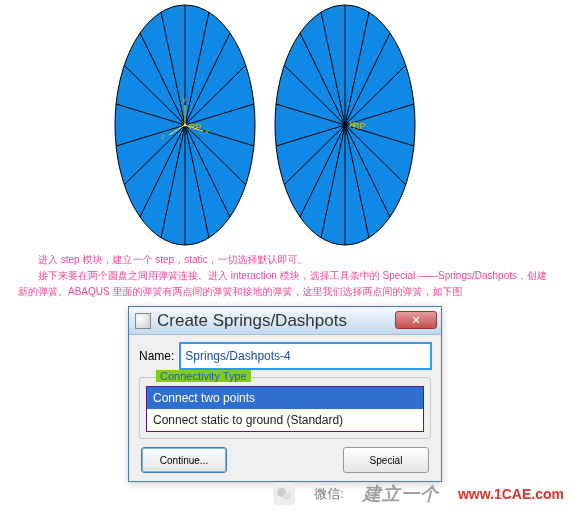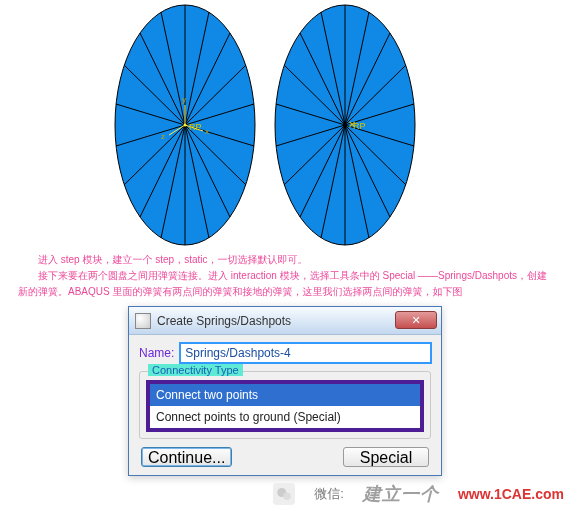--- a/index.html
+++ b/index.html
@@ -53,21 +53,21 @@
     align-items: center;
     padding: 0 6px;
     position: relative;
   }
   .titlebar-icon {
     width: 16px; height: 16px;
     border: 1px solid #888;
     background: radial-gradient(circle at 30% 30%, #fff, #ccc);
     margin-right: 6px;
   }
-  .titlebar-title { color: #333; font-size: 12px; }
+  .titlebar-title { color: #333; font-size: 17px; }
   .close-btn {
     position: absolute;
     right: 4px; top: 4px;
     width: 42px; height: 18px;
     background: linear-gradient(to bottom, #e49a9a, #c54f4f);
     border: 1px solid #8a3b3b;
     border-radius: 3px;
     color: #fff;
     font-size: 11px;
     text-align: center;
@@ -76,74 +76,74 @@
   .dialog-body {
     padding: 8px 10px 6px 10px;
     background: #f0f0f0;
   }
   .name-row {
     display: flex;
     align-items: center;
     gap: 6px;
     margin-bottom: 8px;
   }
-  .name-row label { color: #6d28d9; }
+  .name-row label { color: #000000; }
   .name-input {
     flex: 1;
-    height: 20px;
+    height: 26px;
     border: 1px solid #7a9fcf;
     background: #fff;
     color: #1a4fa0;
     padding: 0 4px;
     font-size: 12px;
     font-family: inherit;
     outline: 2px solid #3399ff;
     outline-offset: -1px;
   }
   .group {
     border: 1px solid #c9c9c9;
     border-radius: 3px;
     padding: 8px 6px 6px 6px;
     background: #f0f0f0;
     position: relative;
     margin-bottom: 6px;
   }
   .group-label {
     position: absolute;
-    top: -8px; left: 8px;
-    background: #5eead4;
+    top: -8px; left: 16px;
+    background: #84cc16;
     padding: 0 4px;
     color: #1a5fb4;
     font-size: 11px;
   }
   .listbox {
-    border: 4px solid #4c1d95;
+    border: 1px solid #4c1d95;
     background: #fff;
   }
   .list-item {
     padding: 4px 6px;
     font-size: 12px;
     color: #222;
   }
   .list-item.selected {
     background: #2f6fd0;
     color: #fff;
   }
   .button-row {
     display: flex;
     justify-content: space-between;
     padding: 2px 2px 2px 2px;
   }
   .btn {
     min-width: 86px;
-    height: 20px;
+    height: 26px;
     background: linear-gradient(to bottom, #fdfdfd, #e6e6e6);
     border: 1px solid #9a9a9a;
     border-radius: 3px;
-    font-size: 16px;
+    font-size: 10px;
     font-family: inherit;
     cursor: pointer;
   }
   .btn.default {
     border: 1px solid #3c7fb1;
     box-shadow: 0 0 0 1px #7ab6e8 inset;
   }
   .watermark {
     position: absolute;
     right: 6px;
@@ -253,21 +253,21 @@
     </div>
     <div class="dialog-body">
       <div class="name-row">
         <label>Name:</label>
         <input class="name-input" type="text" value="Springs/Dashpots-4" style="">
       </div>
       <div class="group">
         <div class="group-label">Connectivity Type</div>
         <div class="listbox">
           <div class="list-item selected">Connect two points</div>
-          <div class="list-item">Connect points to ground (Special)</div>
+          <div class="list-item">Connect static to ground (Standard)</div>
         </div>
       </div>
       <div class="button-row">
         <button class="btn default">Continue...</button>
         <button class="btn">Special</button>
       </div>
     </div>
   </div>
 </div>
 

